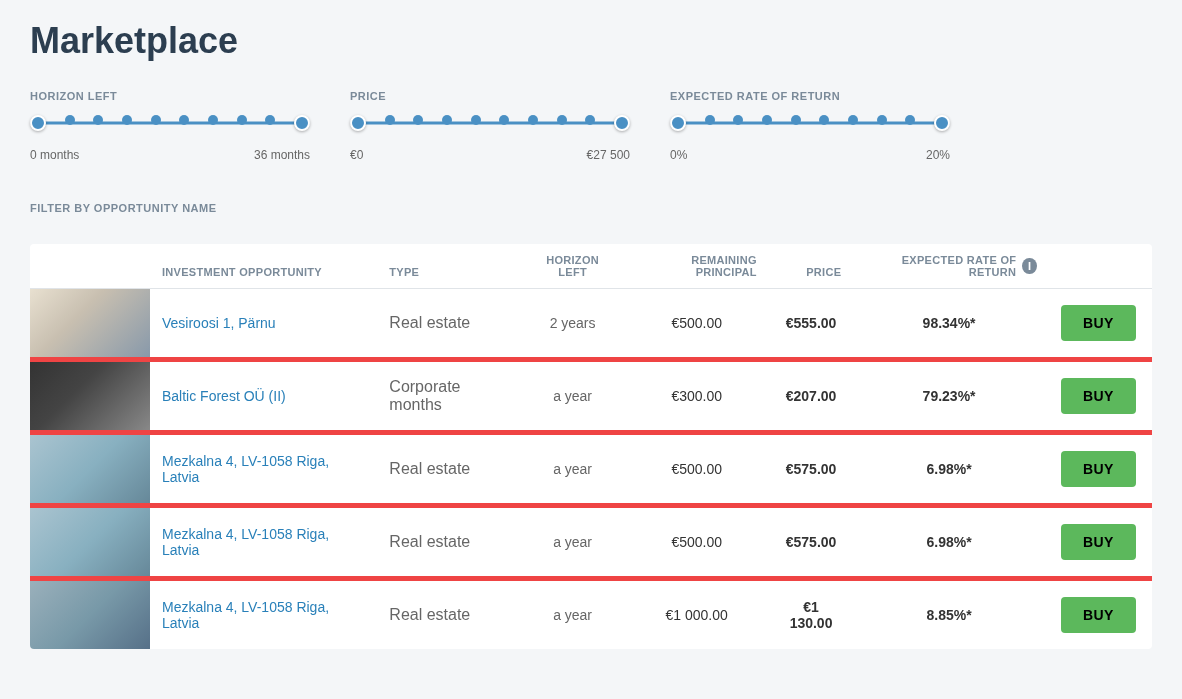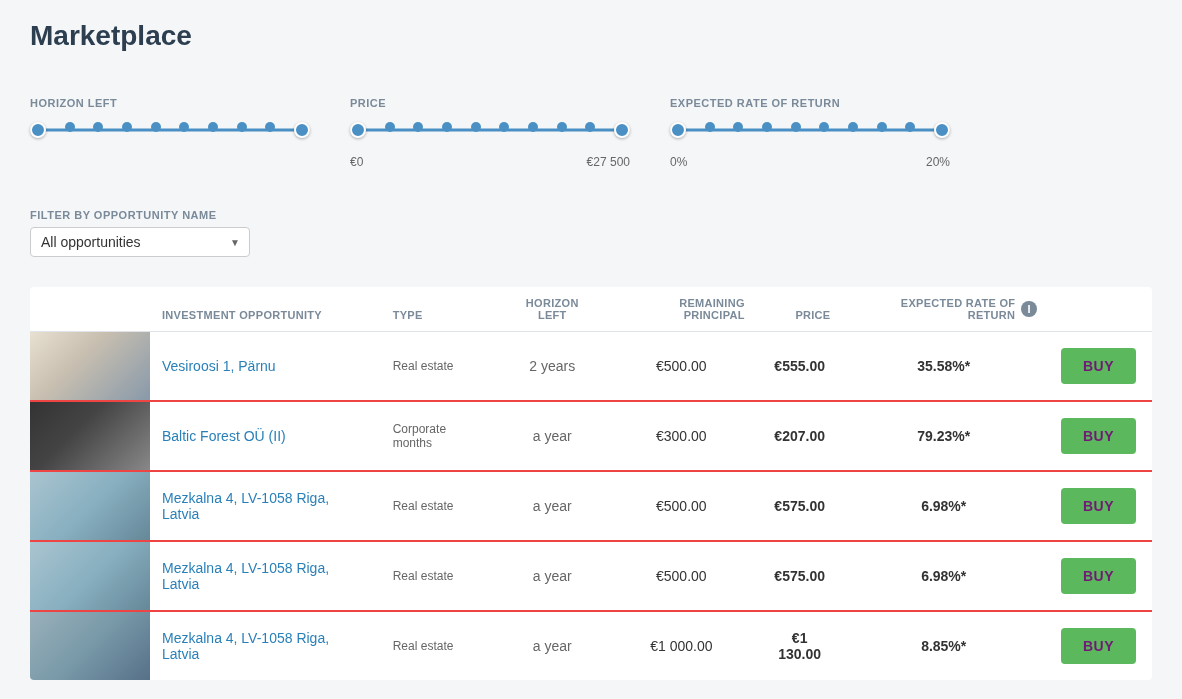--- a/index.html
+++ b/index.html
@@ -1,18 +1,18 @@
 <!DOCTYPE html>
 <html><head>
   <meta charset="utf-8">
   <style>
     * { box-sizing: border-box; margin: 0; padding: 0; }
     body { font-family: 'Segoe UI', Arial, sans-serif; background: #f4f6f8; color: #333; font-size: 14px; }
     .page { background: #f4f6f8; min-height: 699px; padding: 20px 30px; }
-    h1 { font-size: 28px; font-weight: 700; color: #2c3e50; margin-bottom: 45px; }
+    h1 { font-size: 36px; font-weight: 700; color: #2c3e50; margin-bottom: 28px; }
 
     
     .filters { display: flex; gap: 40px; align-items: flex-start; margin-bottom: 30px; flex-wrap: wrap; }
     .filter-group { display: flex; flex-direction: column; gap: 6px; min-width: 200px; }
     .filter-label { font-size: 11px; font-weight: 600; color: #7a8a99; letter-spacing: 0.5px; text-transform: uppercase; }
     .slider-container { position: relative; width: 280px; height: 30px; }
     .slider-track { position: absolute; top: 50%; left: 0; right: 0; height: 3px; background: #4a90c4; transform: translateY(-50%); border-radius: 2px; }
     .slider-dots { position: absolute; top: 50%; left: 0; right: 0; display: flex; justify-content: space-between; transform: translateY(-50%); }
     .slider-dot { width: 10px; height: 10px; background: #4a90c4; border-radius: 50%; flex-shrink: 0; }
     .slider-thumb { width: 16px; height: 16px; background: #4a90c4; border-radius: 50%; border: 2px solid white; box-shadow: 0 1px 3px rgba(0,0,0,0.3); }
@@ -22,42 +22,42 @@
     .select-wrapper { position: relative; display: inline-block; }
     .select-wrapper::after { content: '▼'; font-size: 10px; color: #666; position: absolute; right: 10px; top: 50%; transform: translateY(-50%); pointer-events: none; }
 
     
     .table-wrapper { background: white; border-radius: 4px; overflow: hidden; }
     table { width: 100%; border-collapse: collapse; }
     thead tr { border-bottom: 1px solid #e0e4e8; }
     th { padding: 10px 12px; font-size: 11px; font-weight: 600; color: #7a8a99; text-transform: uppercase; letter-spacing: 0.3px; text-align: left; vertical-align: bottom; }
     th.right { text-align: right; }
     th.center { text-align: center; }
-    tbody tr { border-bottom: 2px solid #ef4444; }
+    tbody tr { border-bottom: 5px solid #ef4444; }
     tbody tr:last-child { border-bottom: none; }
     td { padding: 0; vertical-align: middle; }
     td.text { padding: 12px; }
     td.right { text-align: center; padding: 12px; }
     td.center { text-align: center; padding: 12px; }
     .img-placeholder { width: 120px; height: 68px; background: #bdc3c7; flex-shrink: 0; }
     .img-placeholder.img1 { background: linear-gradient(135deg, #e8e0d0 0%, #c8bfb0 40%, #8899aa 100%); }
     .img-placeholder.img2 { background: linear-gradient(135deg, #d0e8e0 0%, #70aabb 60%, #5599aa 100%); }
     .img-placeholder.img3 { background: linear-gradient(135deg, #333 0%, #444 40%, #666 70%, #888 100%); }
     .img-placeholder.img4 { background: linear-gradient(135deg, #aac4d0 0%, #88b0c0 50%, #668899 100%); }
     .img-placeholder.img5 { background: linear-gradient(135deg, #aac4d0 0%, #88b0c0 50%, #668899 100%); }
     .img-placeholder.img6 { background: linear-gradient(135deg, #9ab0bb 0%, #7899a8 50%, #567088 100%); }
 
     .investment-name { color: #2980b9; font-weight: 500; font-size: 14px; cursor: pointer; }
-    .type-cell { color: #666; font-size: 12px; }
+    .type-cell { color: #666; font-size: 16px; }
     .horizon-cell { color: #666; font-size: 14px; }
     .amount-cell { color: #333; font-size: 14px; font-weight: 400; }
     .price-cell { color: #333; font-size: 14px; font-weight: 600; }
     .rate-cell { color: #333; font-size: 14px; font-weight: 600; text-align: right; padding-right: 8px; }
 
-    .buy-btn { background: #5cb85c; color: #701a75; border: none; border-radius: 4px; padding: 10px 22px; font-size: 14px; font-weight: 600; cursor: pointer; letter-spacing: 0.5px; }
+    .buy-btn { background: #5cb85c; color: #000000; border: none; border-radius: 4px; padding: 10px 22px; font-size: 14px; font-weight: 600; cursor: pointer; letter-spacing: 0.5px; }
 
     .info-icon { display: inline-block; width: 16px; height: 16px; background: #7a8a99; border-radius: 50%; color: white; font-size: 11px; text-align: center; line-height: 16px; margin-left: 4px; cursor: pointer; }
 
     .th-rate { display: flex; align-items: center; justify-content: flex-end; gap: 2px; }
   </style>
 </head>
 <body>
 
 <div class="page">
   <h1>Marketplace</h1>
@@ -74,20 +74,24 @@
           <div class="slider-dot"></div>
           <div class="slider-dot"></div>
           <div class="slider-dot"></div>
           <div class="slider-dot"></div>
           <div class="slider-dot"></div>
           <div class="slider-dot"></div>
           <div class="slider-dot"></div>
           <div class="slider-thumb"></div>
         </div>
       </div>
+      <div class="slider-range">
+        <span>0 months</span>
+        <span>36 months</span>
+      </div>
     </div>
 
     <div class="filter-group">
       <span class="filter-label">PRICE</span>
       <div class="slider-container">
         <div class="slider-track"></div>
         <div class="slider-dots">
           <div class="slider-thumb"></div>
           <div class="slider-dot"></div>
           <div class="slider-dot"></div>
@@ -124,29 +128,20 @@
         </div>
       </div>
       <div class="slider-range">
         <span>0%</span>
         <span>20%</span>
       </div>
     </div>
 
     <div class="filter-group filter-group-name">
       <span class="filter-label">FILTER BY OPPORTUNITY NAME</span>
-      <div class="select-wrapper">
-        <select class="filter-select">
-          <option>All opportunities</option>
-          <option>Vesiroosi 1, Pärnu</option>
-          <option>Kreutzwaldi 59c</option>
-          <option>Baltic Forest OÜ (II)</option>
-          <option>Mezkalna 4</option>
-        </select>
-      </div>
     </div>
   </div>
 
   <div class="table-wrapper">
     <table>
       <thead>
         <tr>
           <th style="width:120px;"></th>
           <th>
             <span>INVESTMENT OPPORTUNITY</span>
@@ -177,21 +172,21 @@
     <td style="padding:0;width:120px;">
       <div class="img-placeholder img1"></div>
     </td>
     <td class="text" style="min-width:200px;max-width:260px;">
       <span class="investment-name">Vesiroosi 1, Pärnu</span>
     </td>
     <td class="text type-cell">Real estate</td>
     <td class="center horizon-cell">2 years</td>
     <td class="right amount-cell">€500.00</td>
     <td class="right price-cell">€555.00</td>
-    <td class="right rate-cell" style="padding-right:16px;">35.58%*</td>
+    <td class="right rate-cell" style="padding-right:16px;">98.34%*</td>
     <td class="text" style="padding-right:16px;">
       <button class="buy-btn">BUY</button>
     </td>
   </tr>
           <tr>
     <td style="padding:0;width:120px;">
       <div class="img-placeholder img3"></div>
     </td>
     <td class="text" style="min-width:200px;max-width:260px;">
       <span class="investment-name">Baltic Forest OÜ (II)</span>

